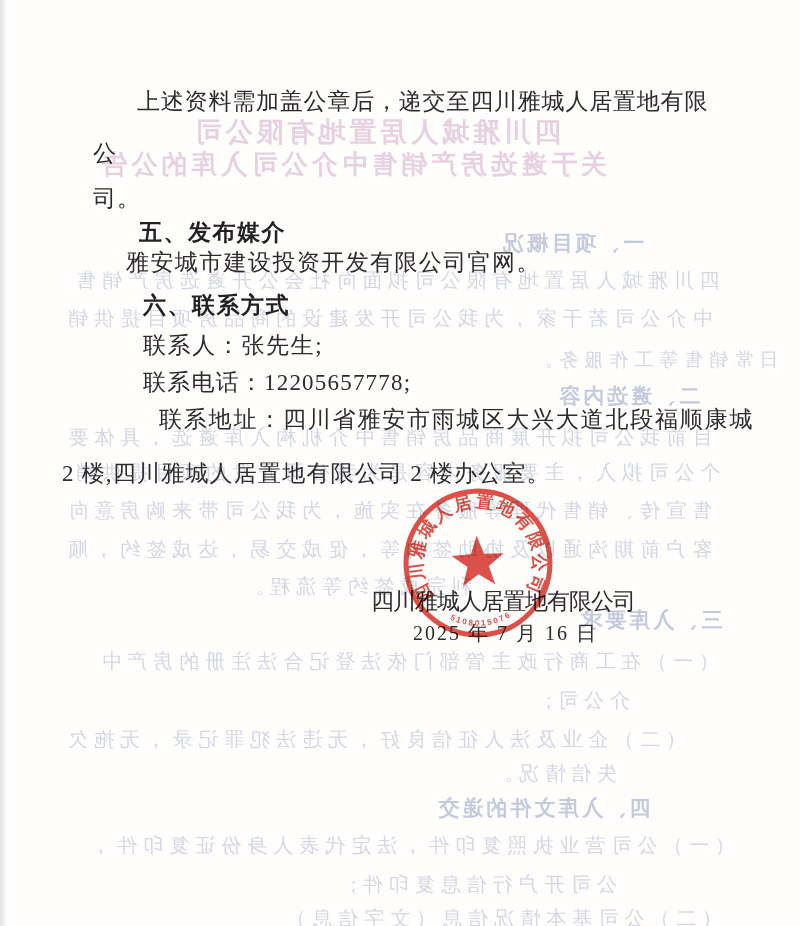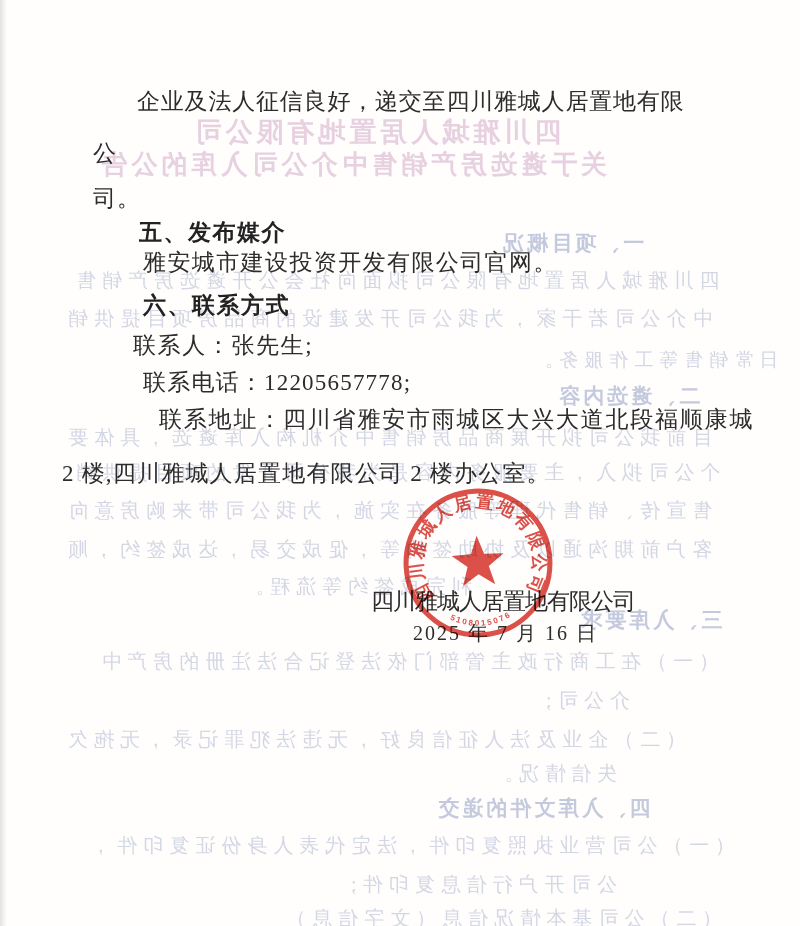--- a/index.html
+++ b/index.html
@@ -37,23 +37,23 @@
     color:#2c2c2c;font-size:23px;letter-spacing:1px;white-space:nowrap;
   }
   .heading{
     font-family:"Liberation Sans","DejaVu Sans",sans-serif;
     font-weight:700;letter-spacing:1.5px;color:#222;
   }
   #para-line1{left:137px;top:86px;letter-spacing:0.8px;}
   #para-line2{left:93px;top:138px;}
   #para-line3{left:93px;top:183px;}
   #sec5-title{left:139px;top:207px;margin-top:10px;}
-  #sec5-body{left:143px;top:247px;letter-spacing:1.4px;}
+  #sec5-body{left:126px;top:247px;letter-spacing:1.4px;}
   #sec6-title{left:143px;top:290px;}
-  #contact-person{left:133px;top:330px;letter-spacing:1.6px;font-family:Liberation Serif, serif;}
+  #contact-person{left:143px;top:330px;letter-spacing:1.6px;font-family:Liberation Serif, serif;}
   #contact-phone{left:143px;top:367px;letter-spacing:1.2px;}
   #addr-line1{left:159px;top:404px;letter-spacing:1.8px;}
   #addr-line2{left:62px;top:458px;letter-spacing:1.2px;}
   #sig-company{left:371px;top:586px;font-size:23px;letter-spacing:-1px;}
   #sig-date{left:413px;top:620px;font-size:20px;letter-spacing:2px;}
   
   .seal{
     position:absolute;left:399px;top:484px;width:158px;height:158px;
     z-index:3;mix-blend-mode:multiply;opacity:.88;
     transform:rotate(-3deg);
@@ -82,21 +82,21 @@
       <div class="ghost g-blue" style="left: 95px; top: 648px; font-size: 20px;">（一）在工商行政主管部门依法登记合法注册的房产中</div>
       <div class="ghost g-blue" style="left: 540px; top: 687px; font-size: 20px;">介公司;</div>
       <div class="ghost g-blue" style="left: 62px; top: 726px; font-size: 20px;">（二）企业及法人征信良好，无违法犯罪记录，无拖欠</div>
       <div class="ghost g-blue" style="left: 487px; top: 760px; font-size: 20px;">失信情况。</div>
       <div class="ghost g-blue g-bold" style="left: 435px; top: 794px; font-size: 21px;">四、入库文件的递交</div>
       <div class="ghost g-blue" style="left: 85px; top: 832px; font-size: 20px;">（一）公司营业执照复印件，法定代表人身份证复印件，</div>
       <div class="ghost g-blue" style="left: 345px; top: 871px; font-size: 20px;">公司开户行信息复印件;</div>
       <div class="ghost g-blue" style="left: 280px; top: 905px; font-size: 20px;">（二）公司基本情况信息（文字信息）</div>
     </div>
 
-  <div class="ink" id="para-line1">企业及法人征信良好，递交至四川雅城人居置地有限</div>
+  <div class="ink" id="para-line1">上述资料需加盖公章后，递交至四川雅城人居置地有限</div>
   <div class="ink" id="para-line2">公</div>
   <div class="ink" id="para-line3">司。</div>
 
   <div class="ink heading" id="sec5-title">五、发布媒介</div>
   <div class="ink" id="sec5-body">雅安城市建设投资开发有限公司官网。</div>
 
   <div class="ink heading" id="sec6-title">六、联系方式</div>
   <div class="ink" id="contact-person">联系人：张先生;</div>
   <div class="ink" id="contact-phone">联系电话：12205657778;</div>
   <div class="ink" id="addr-line1">联系地址：四川省雅安市雨城区大兴大道北段福顺康城</div>

